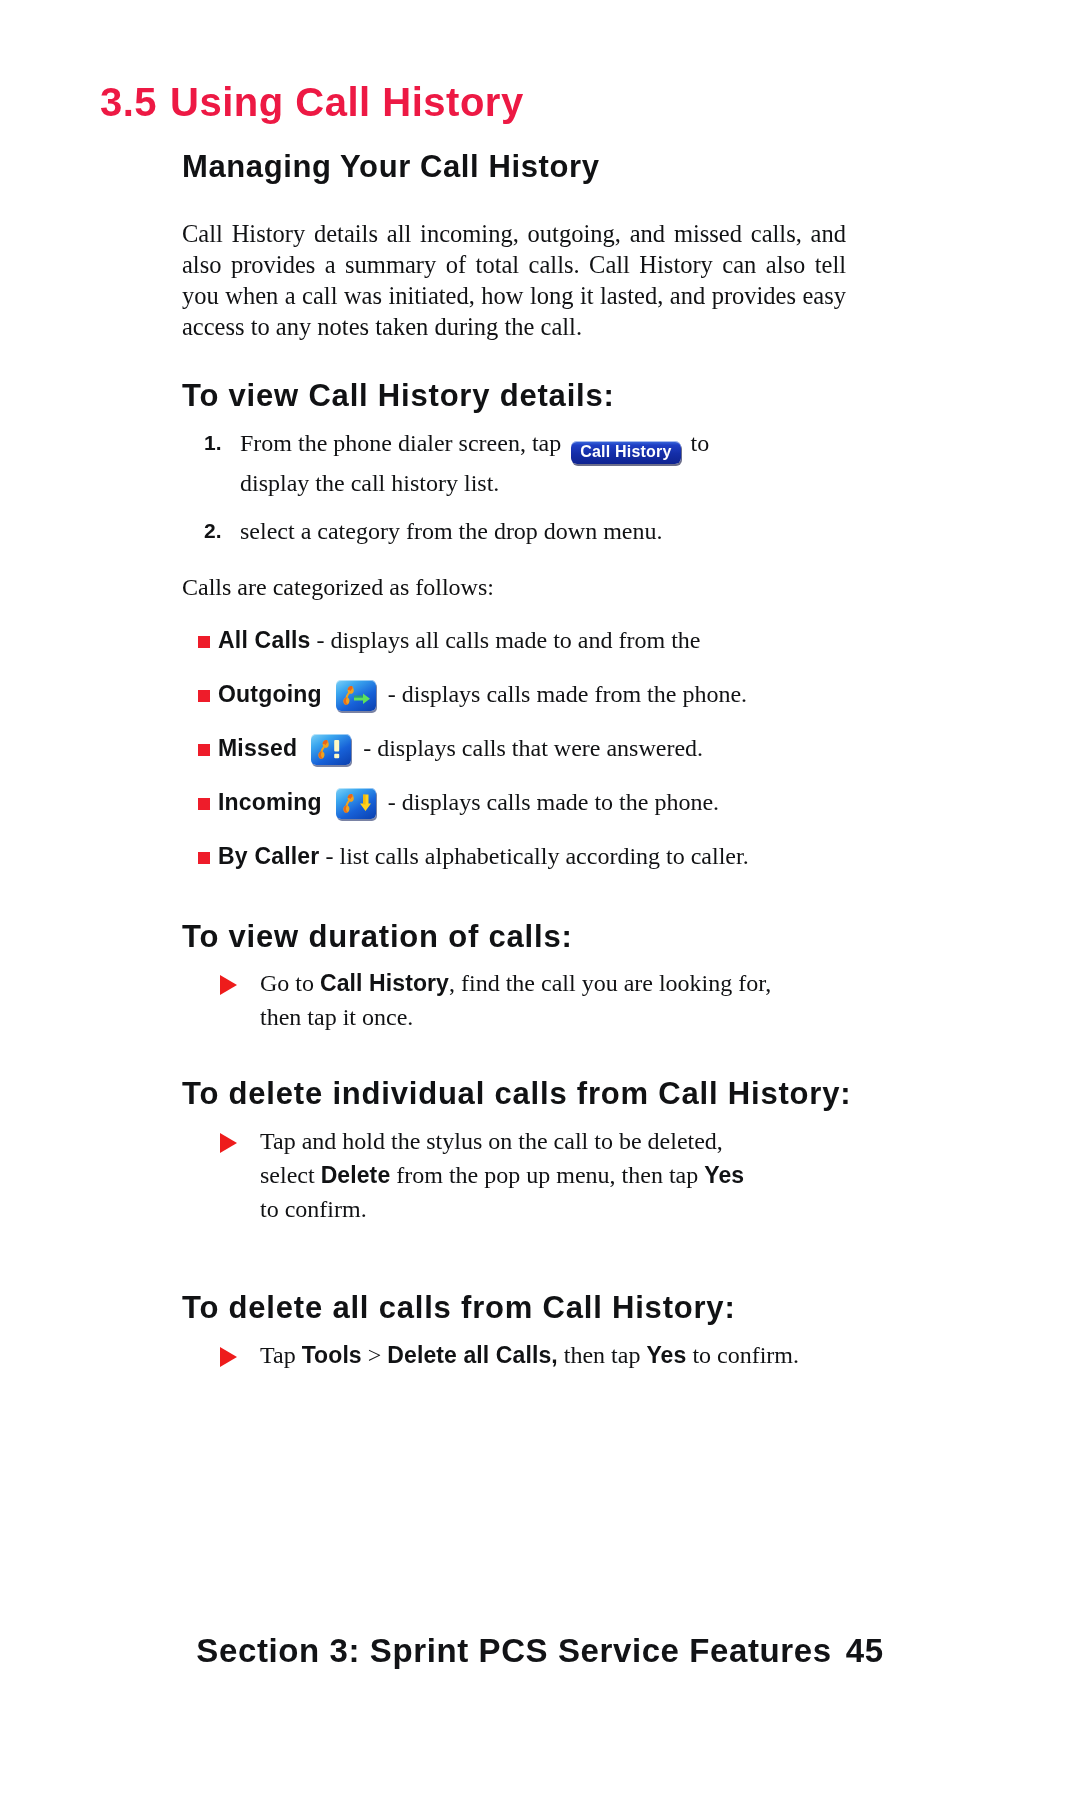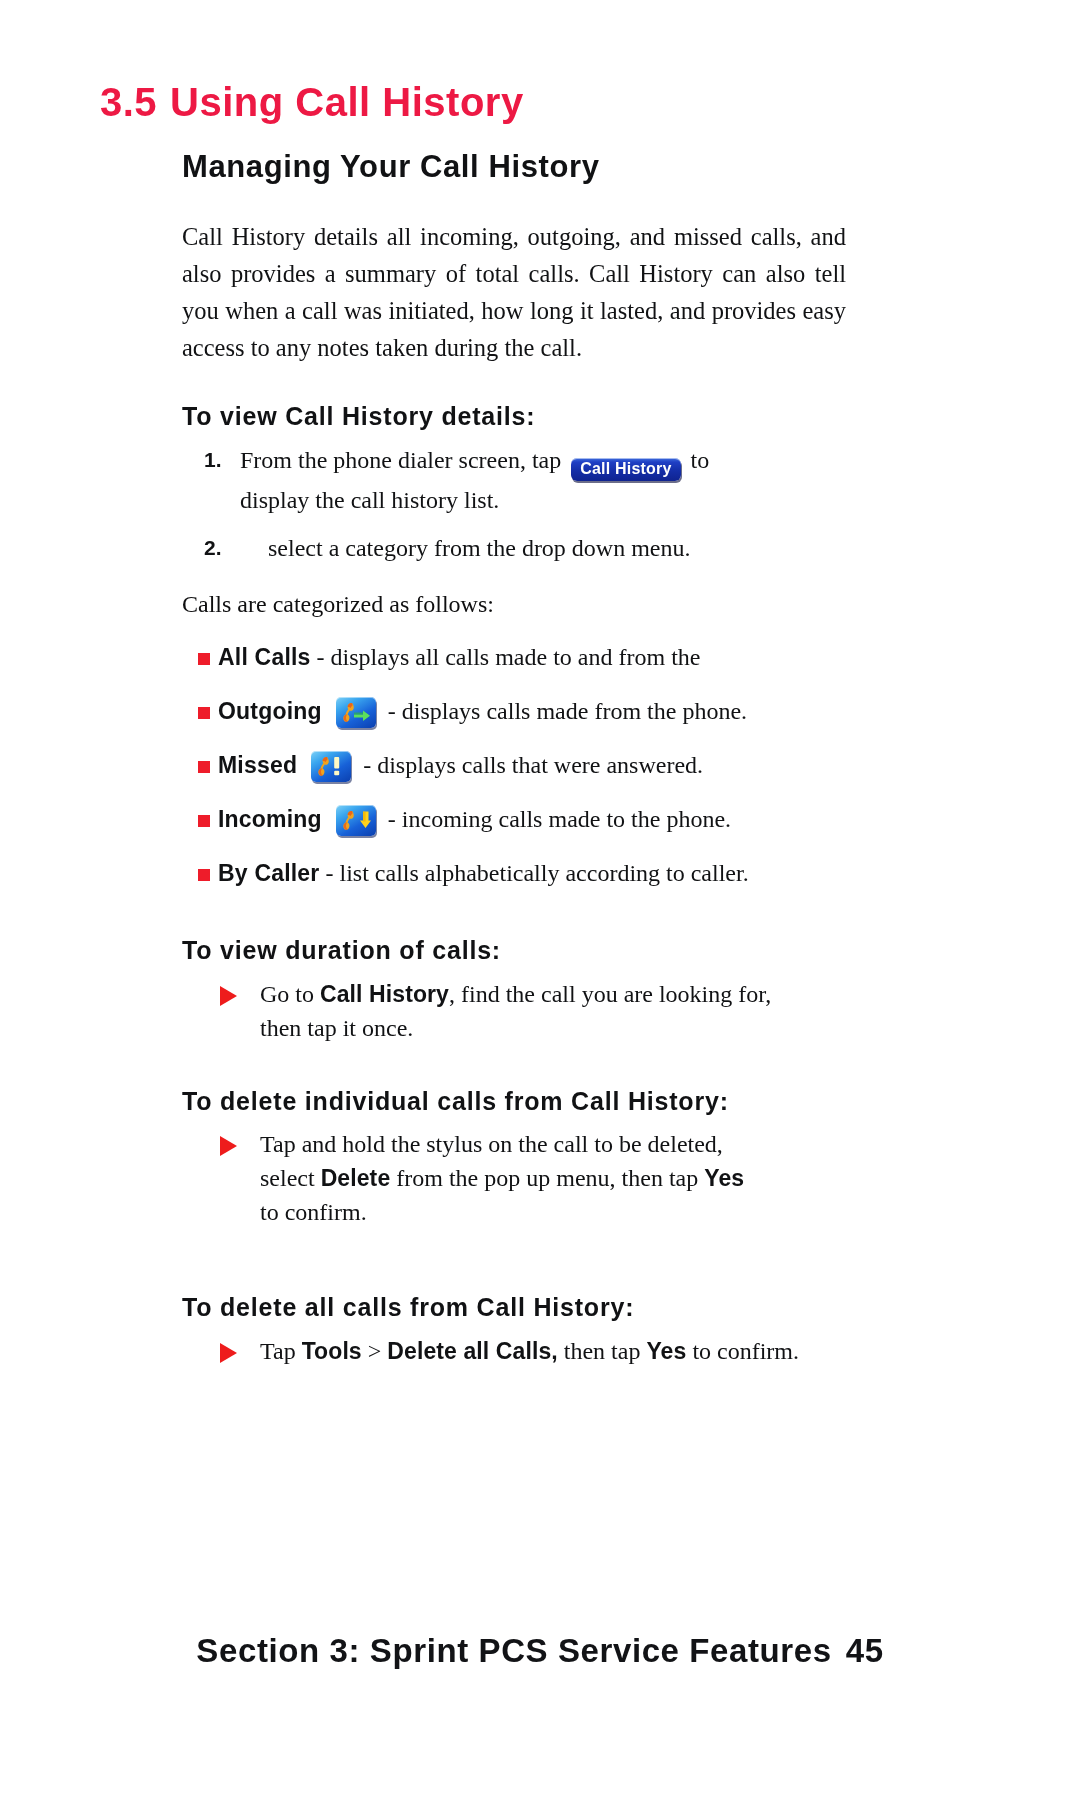--- a/index.html
+++ b/index.html
@@ -53,30 +53,30 @@
     font-size: 31px;
     letter-spacing: 0.6px;
     color: #111214;
     margin: 0 0 34px 0;
     line-height: 1.1;
   }
 
   h3.sub-heading {
     font-family: "Liberation Sans", sans-serif;
     font-weight: bold;
-    font-size: 25px;
+    font-size: 31px;
     letter-spacing: 0.8px;
     color: #111214;
     margin: 36px 0 10px 0;
     line-height: 1.15;
   }
 
   p.body-para {
     font-size: 24.5px;
-    line-height: 37px;
+    line-height: 31px;
     margin: 0 8px 6px 0;
     text-align: justify;
     text-justify: inter-word;
     color: #111214;
   }
 
   p.plain {
     font-size: 24px;
     line-height: 31px;
     margin: 22px 0 10px 0;
@@ -261,21 +261,21 @@
     <ul class="steps">
       <li class="step">
         <span class="step-num">1.</span>
         <span>From the phone dialer screen, tap</span>
         <span class="ch-button">Call History</span>
         <span>to</span>
         <span class="cont" style="display:block;">display the call history list.</span>
       </li>
       <li class="step">
         <span class="step-num">2.</span>
-        <span class="cont" style="display:block;margin-left:28px;">select a category from the drop down menu.</span>
+        <span class="cont" style="display:block;">select a category from the drop down menu.</span>
       </li>
     </ul>
 
     <p class="plain">Calls are categorized as follows:</p>
 
     <ul class="cat-list">
 
       <li class="cat-item">
         <span class="sq-bullet"></span>
         <span class="cat-name">All Calls</span>
@@ -323,21 +323,21 @@
           <svg class="handset" viewBox="0 0 12 20">
             <path d="M9.2 1.2c-1.6-0.9-3.6 0.2-4.3 2.2-0.5 1.4-0.3 2.8 0.3 3.8-1.3 1.4-2.2 3.3-2.6 5.2-1.1 0.4-2 1.6-2.2 3.1-0.3 2.1 0.8 4 2.5 4.3 1.6 0.3 3.2-1.2 3.5-3.3 0.3-1.8-0.5-3.4-1.8-3.9 0.4-1.5 1.1-3 2.1-4.1 1 0.5 2.2 0.3 3.1-0.6 1.4-1.4 1.4-3.9-0.6-6.7z" fill="#f0a31e"></path>
             <path d="M9.2 1.2c-1.6-0.9-3.6 0.2-4.3 2.2-0.2 0.6-0.3 1.2-0.3 1.7 1.2-0.3 2.4 0.1 3 1 0.5-1.1 1.2-2.1 2-2.8-0.1-0.7-0.3-1.4-0.4-2.1z" fill="#e85b1a" opacity="0.85"></path>
             <path d="M2.9 12.4c-1.1 0.4-2 1.6-2.2 3.1-0.3 2.1 0.8 4 2.5 4.3 0.6 0.1 1.2-0.1 1.7-0.5-1.3-0.6-2.1-2.2-1.9-4 0.1-1.1 0.5-2.1 1.1-2.8-0.4-0.1-0.8-0.1-1.2-0.1z" fill="#e85b1a" opacity="0.8"></path>
           </svg>
           <svg class="mark" viewBox="0 0 18 22">
             <path d="M15.5 2.5 L15.5 11.5 L18 11.5 L12.5 19 L7 11.5 L10 11.5 L10 2.5 Z" fill="#ffd21e"></path>
             <path d="M10 2.5 L12.6 2.5 L12.6 12.5 L10 12.5 Z" fill="#e8a800" opacity="0.55"></path>
           </svg>
         </span>
-        <span>- incoming calls made to the phone.</span>
+        <span>- displays calls made to the phone.</span>
       </li>
 
       <li class="cat-item">
         <span class="sq-bullet"></span>
         <span class="cat-name">By Caller</span>
         <span>- list calls alphabetically according to caller.</span>
       </li>
     </ul>
 
     <h3 class="sub-heading" style="margin-top:44px;">To view duration of calls:</h3>

